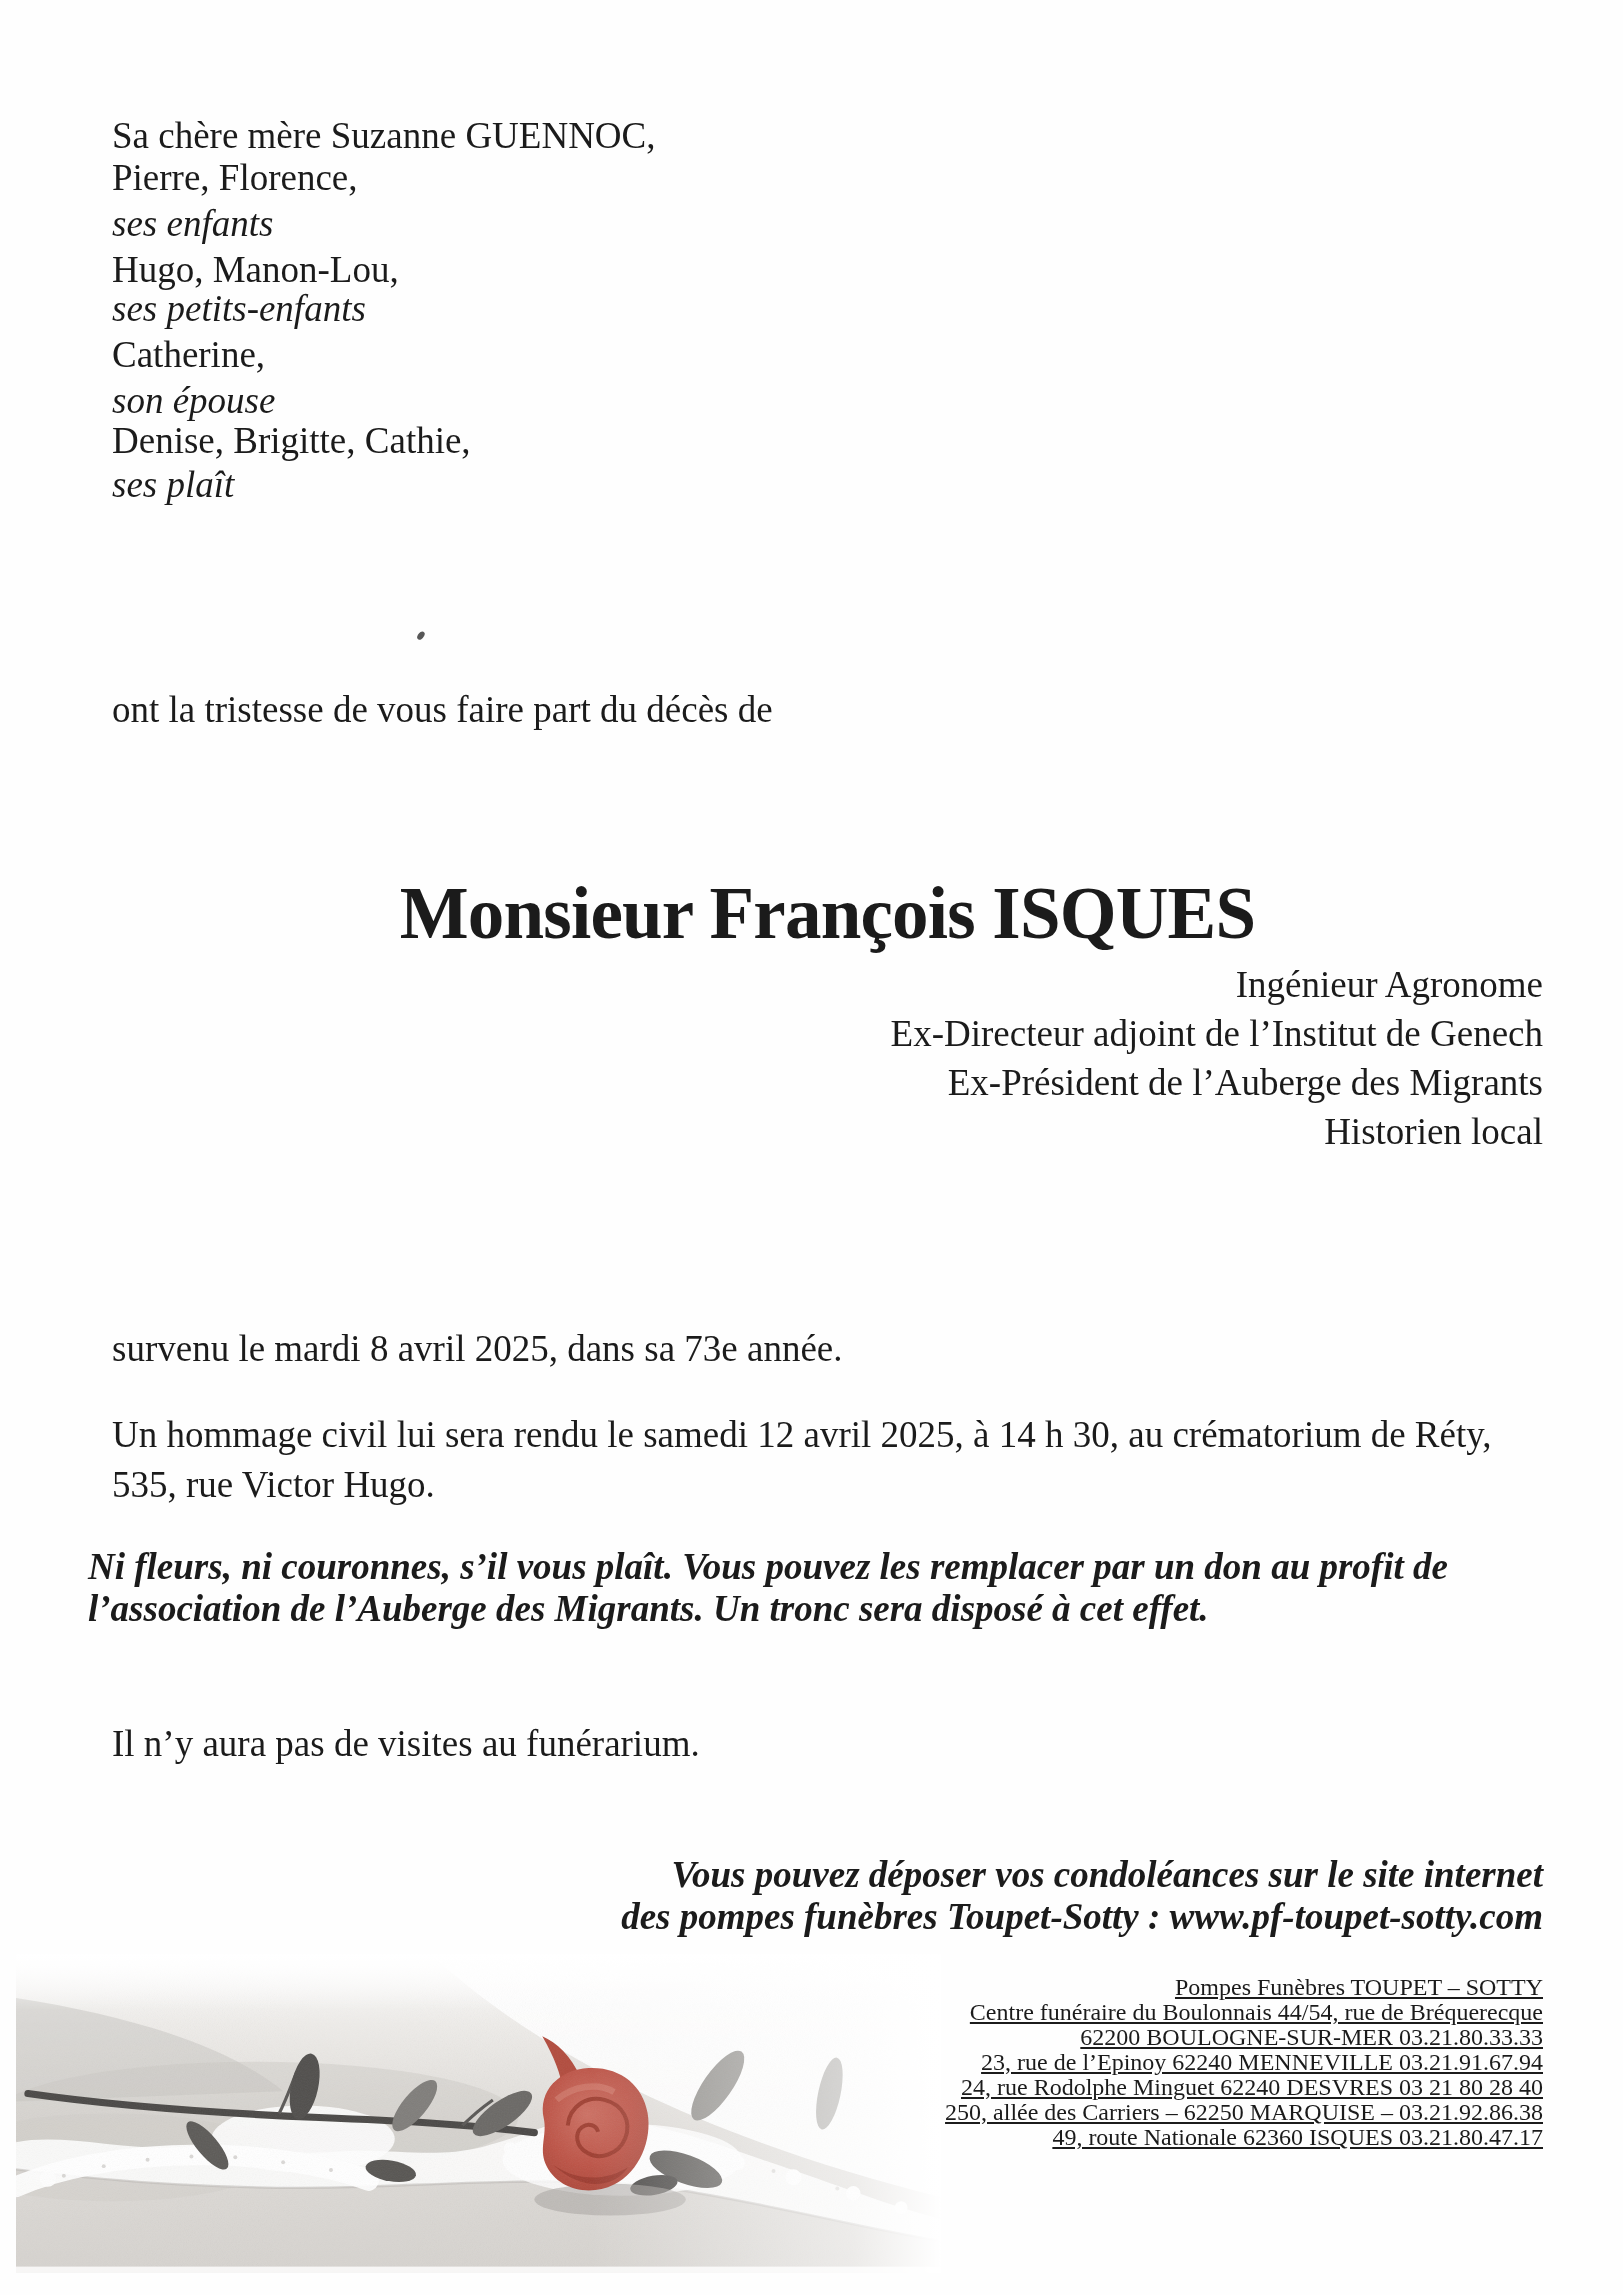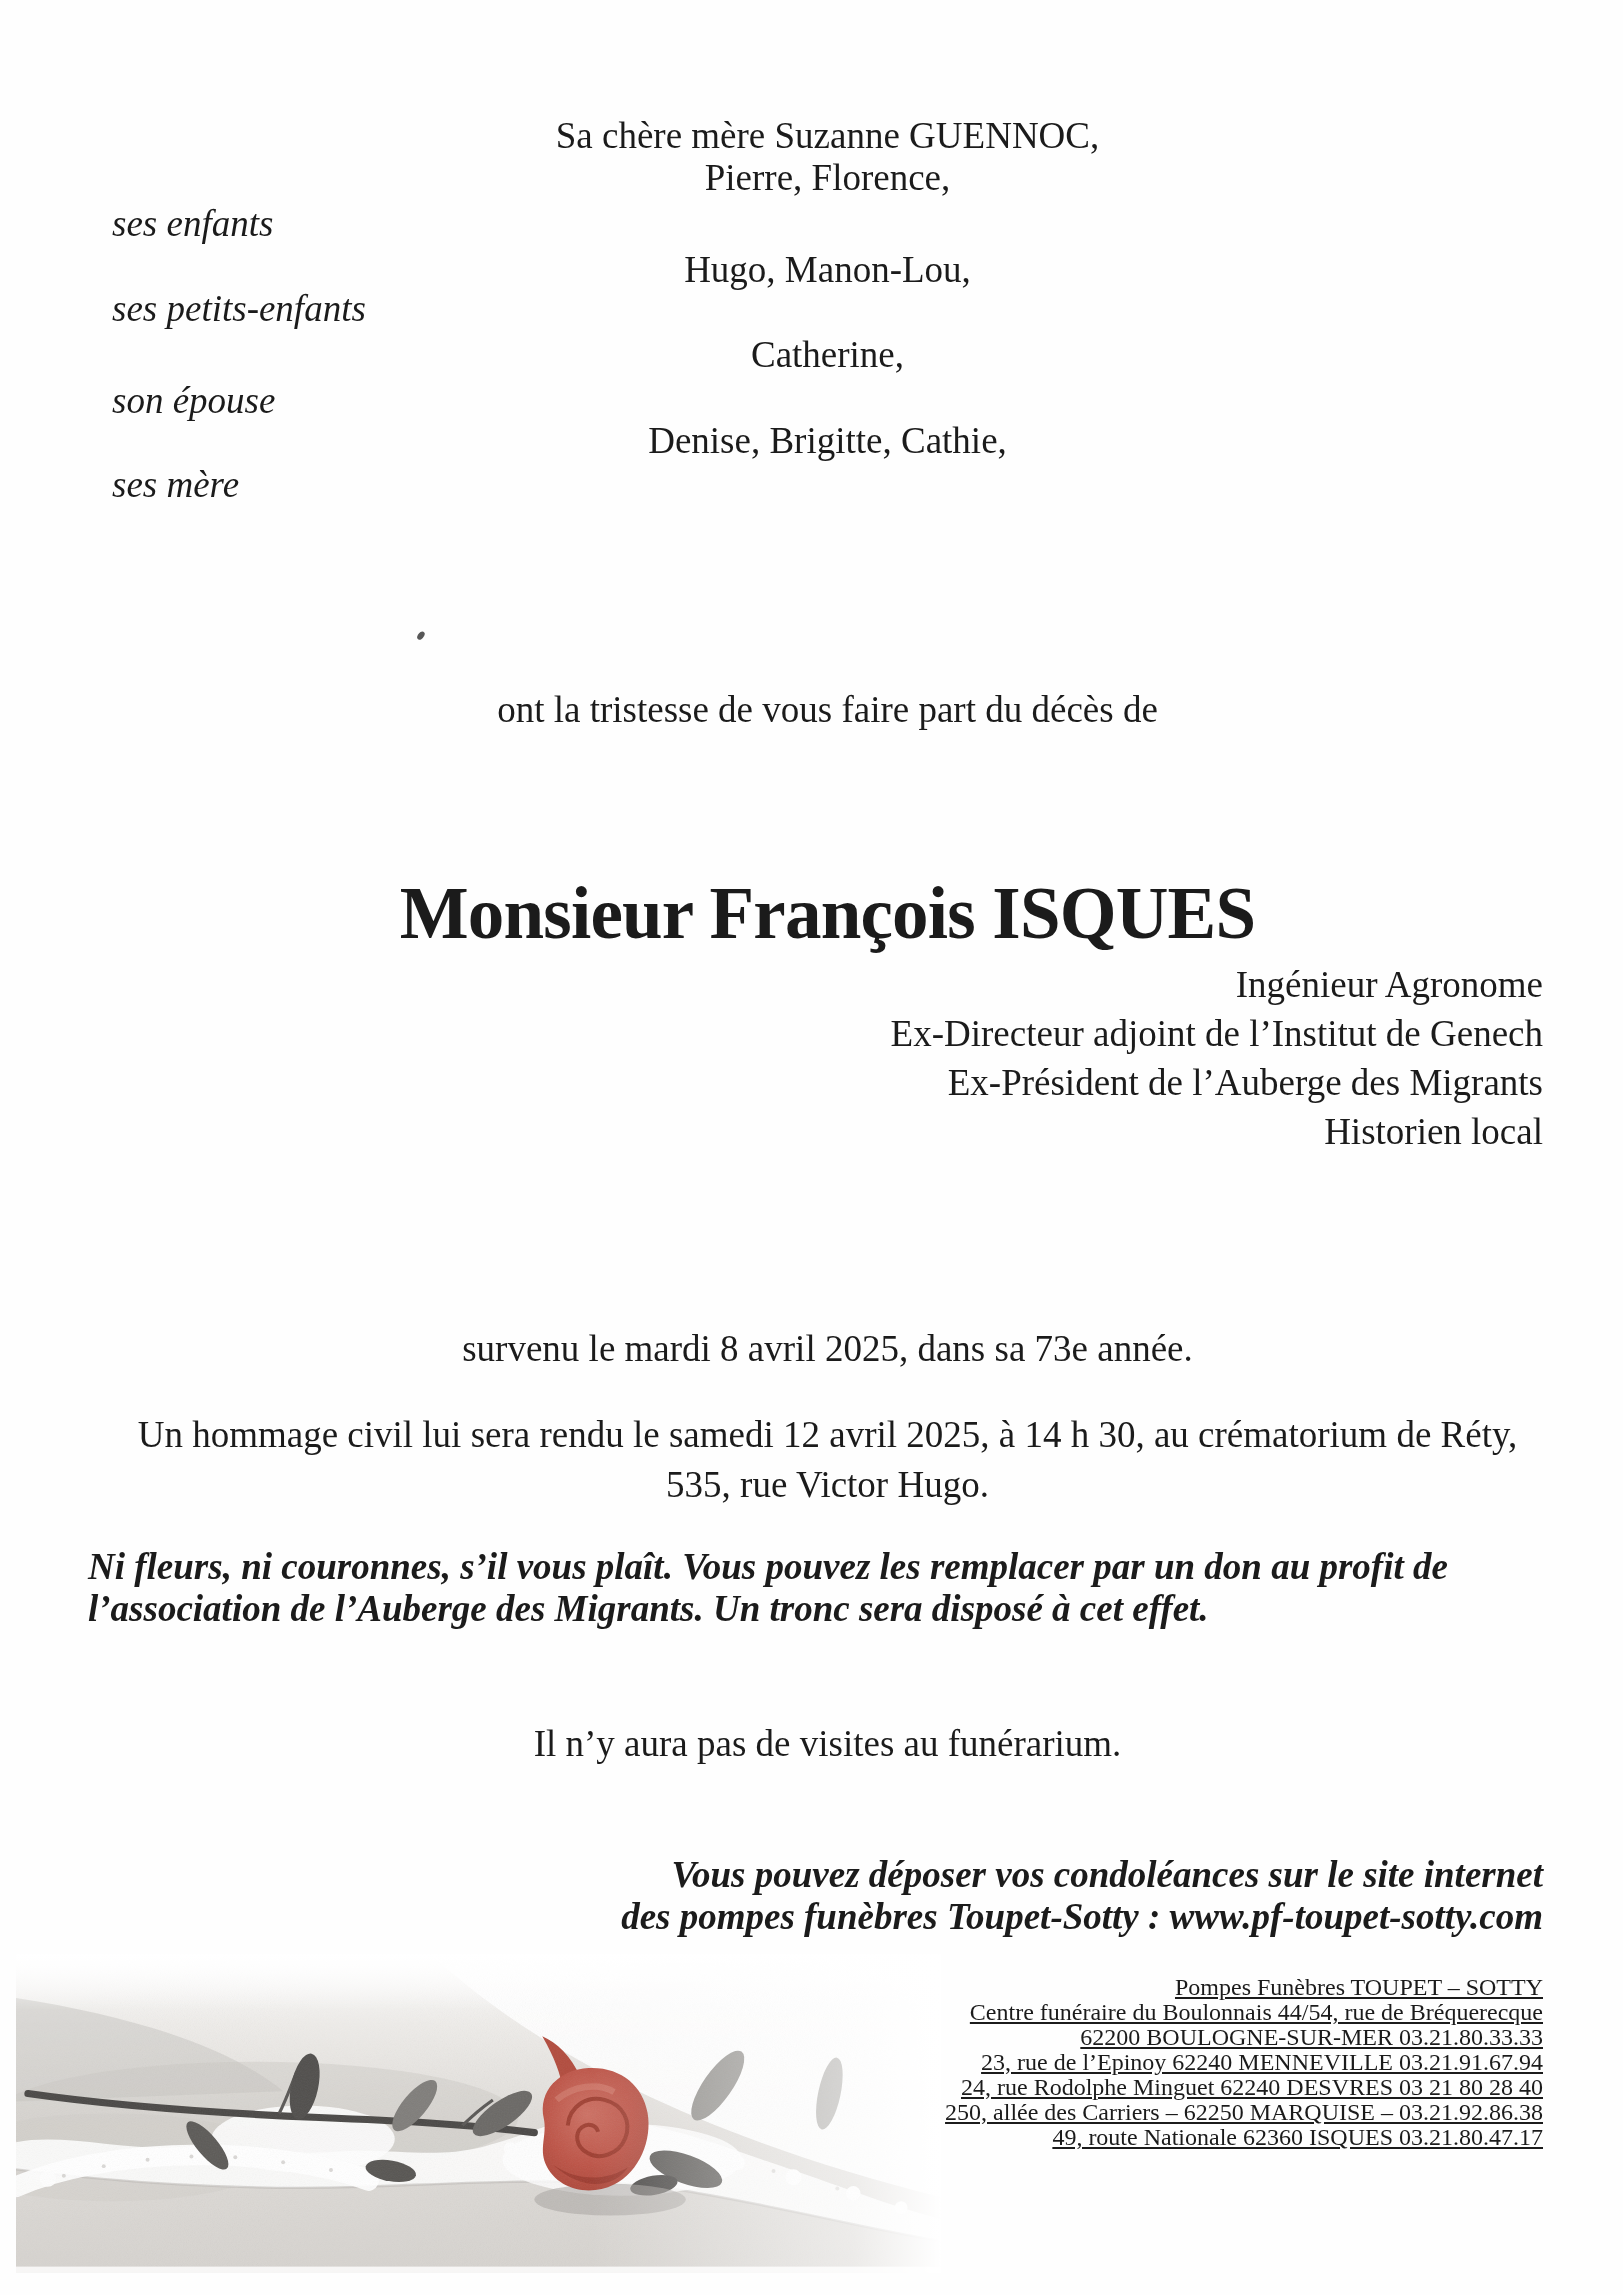--- a/index.html
+++ b/index.html
@@ -9,21 +9,20 @@
     background:#fefefe;
     font-family:"Liberation Serif", serif;
     color:#1b1b1b;
     overflow:hidden;
   }
   .line{
     position:absolute;
     left:112px;right:81px;
     font-size:37px;line-height:37px;
     white-space:nowrap;
-    text-align:center;
   }
   .relation{ text-align:left; font-style:italic; }
   .center{ text-align:right; }
   .title-line{
     position:absolute;left:112px;right:81px;
     text-align:center;
     font-size:73px;line-height:73px;
     font-weight:700;
     letter-spacing:-0.8px;
     white-space:nowrap;
@@ -64,21 +63,21 @@
 <div class="page">
 
   <div class="line" style="top:117px">Sa chère mère Suzanne GUENNOC,</div>
   <div class="line" style="top:159px">Pierre, Florence,</div>
   <div class="line relation" style="top:205px">ses enfants</div>
   <div class="line" style="top:251px">Hugo, Manon-Lou,</div>
   <div class="line relation" style="top:290px">ses petits-enfants</div>
   <div class="line" style="top:336px">Catherine,</div>
   <div class="line relation" style="top:382px">son épouse</div>
   <div class="line" style="top:422px">Denise, Brigitte, Cathie,</div>
-  <div class="line relation" style="top:466px">ses mère</div>
+  <div class="line relation" style="top:466px">ses plaît</div>
 
   <div class="speck"></div>
 
   <div class="line" style="top:691px">ont la tristesse de vous faire part du décès de</div>
 
   <div class="title-line" style="top:877px">Monsieur François ISQUES</div>
   <div class="line center" style="top:966px">Ingénieur Agronome</div>
   <div class="line center" style="top:1015px">Ex-Directeur adjoint de l’Institut de Genech</div>
   <div class="line center" style="top:1064px">Ex-Président de l’Auberge des Migrants</div>
   <div class="line center" style="top:1113px">Historien local</div>

